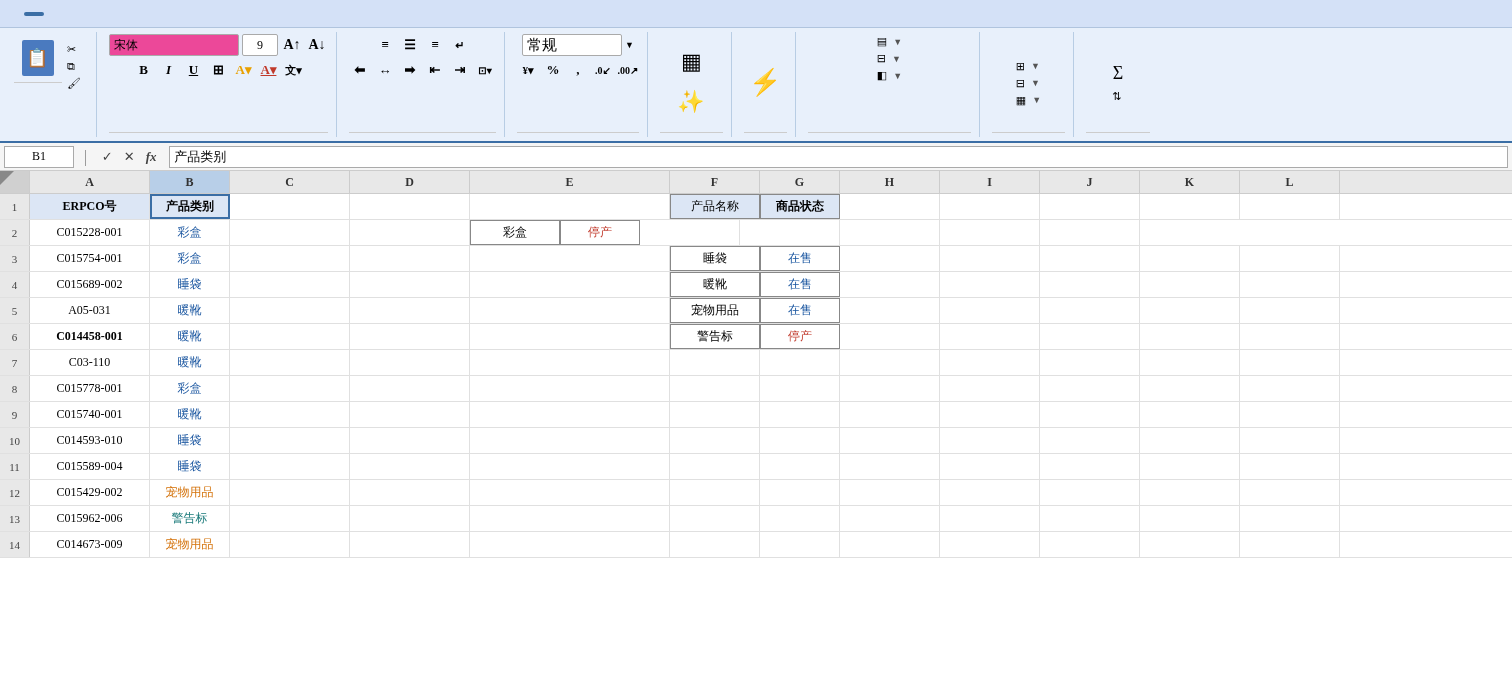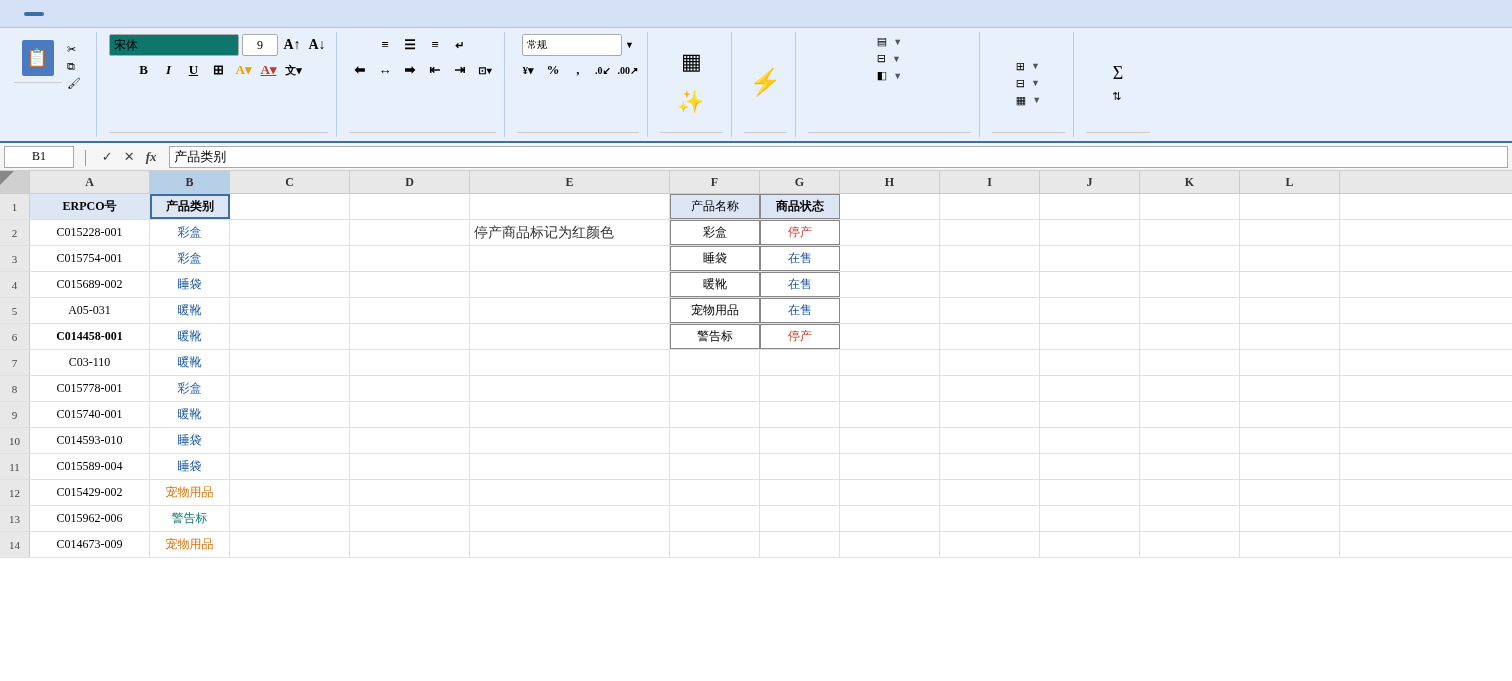--- a/index.html
+++ b/index.html
@@ -81,21 +81,21 @@
     .small-btns { display: flex; flex-direction: column; gap: 2px; justify-content: center; }
     .small-btn {
       font-size: 11px; cursor: pointer; padding: 1px 5px;
       border-radius: 2px; display: flex; align-items: center; gap: 2px;
     }
 
     
     .font-group { min-width: 180px; }
     .font-input {
       border: 1px solid #aaa; padding: 1px 4px; border-radius: 2px; font-size: 12px;
-      background: #0f766e; width: 130px; height: 22px;
+      background: #ec4899; width: 130px; height: 22px;
     }
     .font-size-input {
       border: 1px solid #aaa; padding: 1px 2px; border-radius: 2px; font-size: 12px;
       background: #fff; width: 36px; height: 22px; text-align: center;
     }
     .icon-btn {
       width: 22px; height: 22px; display: inline-flex; align-items: center; justify-content: center;
       cursor: pointer; border-radius: 2px; font-size: 13px; font-weight: bold;
     }
     .bold-btn { font-weight: bold; }
@@ -268,21 +268,21 @@
         <span class="icon-btn">➡</span>
         <span class="icon-btn">⇤</span>
         <span class="icon-btn">⇥</span>
         <span class="icon-btn" style="font-size:10px;">⊡▾</span>
       </div>
       <span class="ribbon-group-label"></span>
     </div>
 
     <div class="ribbon-group number-group">
       <div class="ribbon-row" style="margin-bottom:3px;">
-        <input type="text" style="width: 100px; height: 22px; border: 1px solid rgb(170, 170, 170); font-size: 10px; padding: 1px 4px; border-radius: 2px;" value="常规">
+        <input type="text" style="width: 100px; height: 22px; border: 1px solid rgb(170, 170, 170); font-size: 15px; padding: 1px 4px; border-radius: 2px;" value="常规">
         <span style="font-size:9px;">▼</span>
       </div>
       <div class="ribbon-row">
         <span class="icon-btn" style="font-size:11px;">¥▾</span>
         <span class="icon-btn">%</span>
         <span class="icon-btn">,</span>
         <span class="icon-btn" style="font-size:10px;">.0↙</span>
         <span class="icon-btn" style="font-size:10px;">.00↗</span>
       </div>
       <span class="ribbon-group-label"></span>
@@ -420,21 +420,20 @@
         <div class="sheet-cell cw-j"></div>
         <div class="sheet-cell cw-k"></div>
         <div class="sheet-cell cw-l"></div>
       </div>
       <div class="sheet-row">
         <div class="row-num">2</div>
         <div class="sheet-cell cw-a" style="justify-content: center;">C015228-001</div>
         <div class="sheet-cell cw-b" style="justify-content: center; color: rgb(26, 86, 160);">彩盒</div>
         <div class="sheet-cell cw-c"></div>
         <div class="sheet-cell cw-d"></div>
-        <div class="sheet-cell cw-e" style="font-size: 14px; color: rgb(51, 51, 51);">停产商品标记为红颜色</div>
         <div class="sheet-cell cw-f" style="border: 1px solid rgb(136, 136, 136); justify-content: center;">彩盒</div>
         <div class="sheet-cell cw-g" style="color: rgb(192, 57, 43); border: 1px solid rgb(136, 136, 136); justify-content: center;">停产</div>
         <div class="sheet-cell cw-h"></div>
         <div class="sheet-cell cw-i"></div>
         <div class="sheet-cell cw-j"></div>
         <div class="sheet-cell cw-k"></div>
         <div class="sheet-cell cw-l"></div>
       </div>
       <div class="sheet-row">
         <div class="row-num">3</div>

